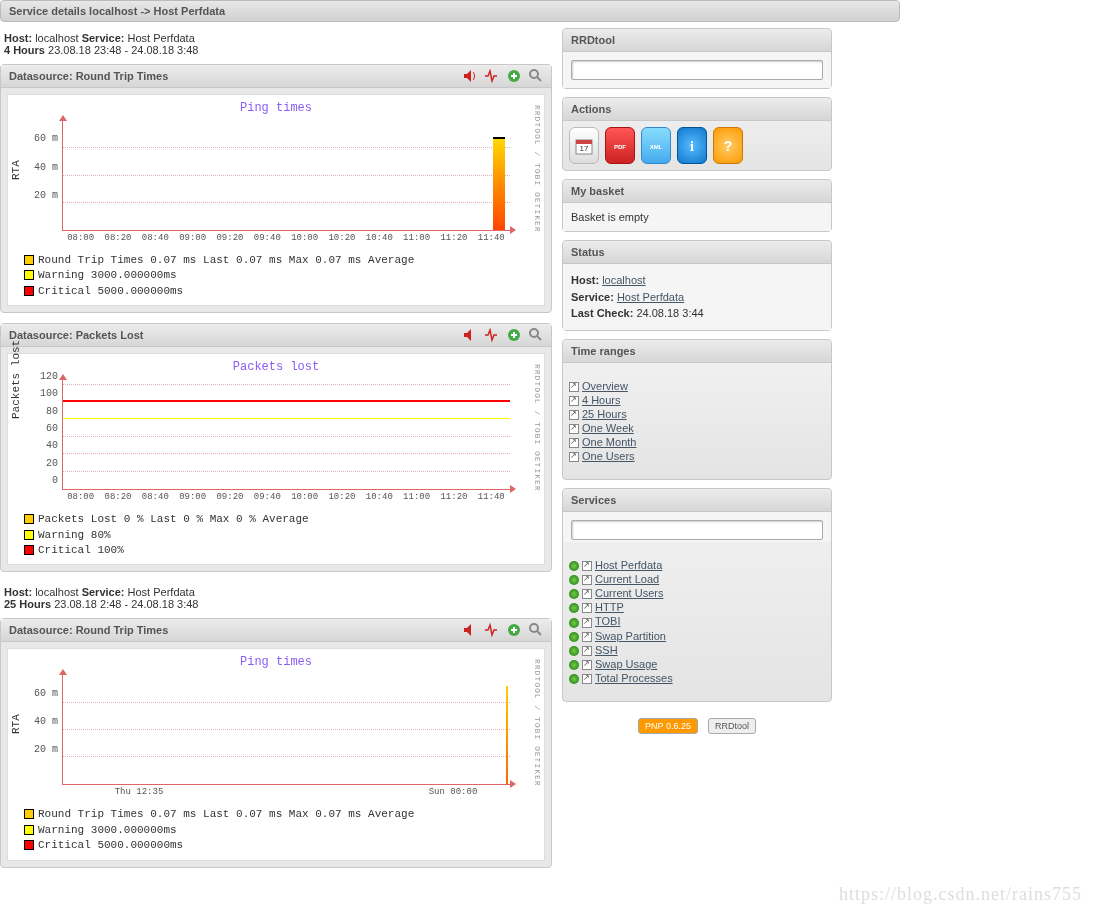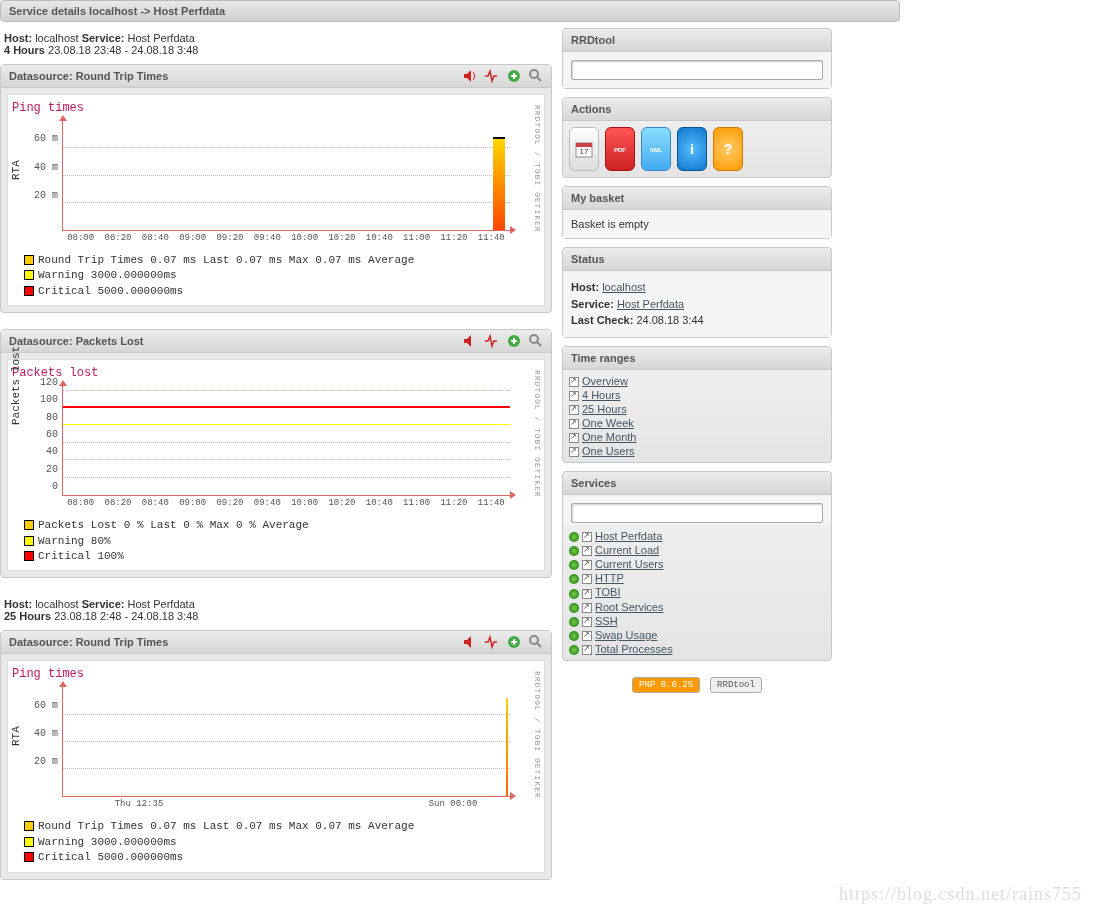--- a/index.html
+++ b/index.html
@@ -6,52 +6,52 @@
 body { font-family: Verdana, Arial, sans-serif; font-size: 11px; background: #fff; color: #333; width: 1102px; }
 .container { display: flex; gap: 10px; padding: 0; }
 .main { width: 552px; }
 .sidebar { width: 270px; }
 .title-bar { background: linear-gradient(#e8e8e8,#d0d0d0); border: 1px solid #bbb; border-radius: 4px; padding: 4px 8px; font-weight: bold; color: #555; margin-bottom: 6px; width: 900px; }
 .panel { background: linear-gradient(#f2f2f2,#e4e4e4); border: 1px solid #c8c8c8; border-radius: 4px; margin-bottom: 8px; }
 .panel-head { background: linear-gradient(#ececec,#d6d6d6); border-bottom: 1px solid #c8c8c8; border-radius: 4px 4px 0 0; padding: 5px 8px; font-weight: bold; color: #555; position: relative; }
 .panel-body { padding: 8px; background: #f5f5f5; }
 .meta { padding: 4px 0 8px 4px; font-size: 11px; }
 .meta b { color: #333; }
-.graph-panel { border: 1px solid #c8c8c8; border-radius: 4px; margin-bottom: 16px; background: #e8e8e8; }
+.graph-panel { border: 1px solid #c8c8c8; border-radius: 4px; margin-bottom: 10px; background: #e8e8e8; }
 .graph-head { background: linear-gradient(#ececec,#d6d6d6); padding: 5px 8px; font-weight: bold; color: #555; border-bottom: 1px solid #c8c8c8; position: relative; }
 .graph-icons { position: absolute; right: 6px; top: 2px; display: flex; gap: 4px; align-items: center; }
 .gicon { width: 18px; height: 18px; display: inline-flex; align-items: center; justify-content: center; cursor: pointer; }
 .gicon svg { width: 16px; height: 16px; }
 .graph-body { background: #fff; margin: 6px; padding: 4px; border: 1px solid #ddd; position: relative; }
-.graph-title { text-align: left; font-family: 'Courier New', monospace; font-size: 12px; color: #be185d; padding: 2px 0 6px; }
+.graph-title { text-align: center; font-family: 'Courier New', monospace; font-size: 12px; color: #8b5cf6; padding: 2px 0 6px; }
 .plot-area { position: relative; height: 110px; margin: 0 30px 0 50px; border-left: 1px solid #d66; border-bottom: 1px solid #d66; }
 .plot-area::after { content:''; position:absolute; right:-6px; bottom:-4px; border-left:6px solid #d66; border-top:4px solid transparent; border-bottom:4px solid transparent; }
 .plot-area::before { content:''; position:absolute; left:-4px; top:-6px; border-bottom:6px solid #d66; border-left:4px solid transparent; border-right:4px solid transparent; }
 .ylabel { position: absolute; left: -45px; width: 40px; text-align: right; font-family: 'Courier New', monospace; font-size: 10px; color: #555; transform: translateY(-50%); }
 .axis-title { position: absolute; left: 2px; top: 50%; transform: rotate(-90deg) translateX(20px); transform-origin: left top; font-family: 'Courier New', monospace; font-size: 11px; color: #333; }
 .xlabels { display:flex; justify-content:space-between; margin: 2px 30px 4px 50px; font-family:'Courier New',monospace; font-size:9px; color:#555; }
 .xlabels span { flex: 1; text-align: center; }
 .grid-h { position:absolute; left:0; right:0; border-top: 1px dotted #e5b0b0; }
 .bar-spike { position:absolute; bottom:0; width:12px; background: linear-gradient(#ffd700,#ff8c00,#ff4500); border-top:2px solid #000; }
 .line-spike { position:absolute; bottom:0; width:2px; background: linear-gradient(#ffcc00,#ff6600); right:2px; }
 .hline { position:absolute; left:0; right:0; height:1.5px; }
 .legend { font-family: 'Courier New', monospace; font-size: 11px; color: #333; padding: 6px 4px 2px 12px; line-height: 1.4; }
 .lg-box { display:inline-block; width:10px; height:10px; border:1px solid #000; margin-right:4px; vertical-align:middle; }
 .rrdtag { position:absolute; right:2px; top:10px; writing-mode: vertical-rl; font-family:'Courier New',monospace; font-size:8px; color:#999; letter-spacing:1px; }
 a { color: #456; text-decoration: underline; }
-.link-list { list-style:none; padding: 4px 6px; }
+.link-list { list-style:none; padding: 16px 6px; }
 .link-list li { padding: 1px 0; }
 .link-icon { display:inline-block; width:10px; height:10px; border:1px solid #888; background:#fff; margin-right:3px; vertical-align:middle; position:relative; }
 .link-icon::after { content:'↗'; font-size:8px; color:#555; position:absolute; left:0; top:-2px; }
 .bullet { display:inline-block; width:10px; height:10px; background:radial-gradient(circle,#7c4,#171); border-radius:50%; margin-right:3px; vertical-align:middle; }
 input[type=text] { width: 100%; padding: 3px; border: 1px solid #aaa; box-shadow: inset 1px 1px 2px #ccc; border-radius: 2px; font-size:11px; }
 .actions-row { display:flex; gap:6px; padding:6px; }
-.aicon { width:30px; height:44px; border-radius:6px; display:flex; align-items:center; justify-content:center; cursor:pointer;text-decoration:underline; }
+.aicon { width:30px; height:37px; border-radius:6px; display:flex; align-items:center; justify-content:center; cursor:pointer;text-decoration:underline; }
 .badge-row { display:flex; gap:10px; justify-content:center; padding:8px; }
-.badge { border:1px solid #aaa; border-radius:3px; font-size:9px; padding:2px 6px; background:#eee; color:#555; font-family:Liberation Mono, monospace; }
+.badge { border:1px solid #aaa; border-radius:3px; font-size:9px; padding:2px 6px; background:#eee; color:#555; font-family:Liberation Sans, sans-serif; }
 .badge.pnp { background:#f90; color:#fff; }
 .watermark { position:absolute; right:20px; bottom:10px; color:#ddd; font-size:18px; font-family:serif; letter-spacing:1px; }
 .clearfix { overflow:hidden; }
 </style>
 </head>
 <body>
 
 <div class="title-bar">Service details localhost -&gt; Host Perfdata</div>
 
 <div class="container clearfix">
@@ -326,21 +326,21 @@
 
   <div class="panel">
     <div class="panel-head">Services</div>
     <div class="panel-body" style="padding-bottom:2px"><input type="text" style=""></div>
     <ul class="link-list">
       <li><span class="bullet"></span><span class="link-icon"></span><a href="#">Host Perfdata</a></li>
       <li><span class="bullet"></span><span class="link-icon"></span><a href="#">Current Load</a></li>
       <li><span class="bullet"></span><span class="link-icon"></span><a href="#">Current Users</a></li>
       <li><span class="bullet"></span><span class="link-icon"></span><a href="#">HTTP</a></li>
       <li><span class="bullet"></span><span class="link-icon"></span><a href="#">TOBI</a></li>
-      <li><span class="bullet"></span><span class="link-icon"></span><a href="#">Root Services</a></li>
+      <li><span class="bullet"></span><span class="link-icon"></span><a href="#">Swap Partition</a></li>
       <li><span class="bullet"></span><span class="link-icon"></span><a href="#">SSH</a></li>
       <li><span class="bullet"></span><span class="link-icon"></span><a href="#">Swap Usage</a></li>
       <li><span class="bullet"></span><span class="link-icon"></span><a href="#">Total Processes</a></li>
     </ul>
   </div>
 
   <div class="badge-row">
     <span class="badge pnp">PNP 0.6.25</span>
     <span class="badge">RRDtool</span>
   </div>

